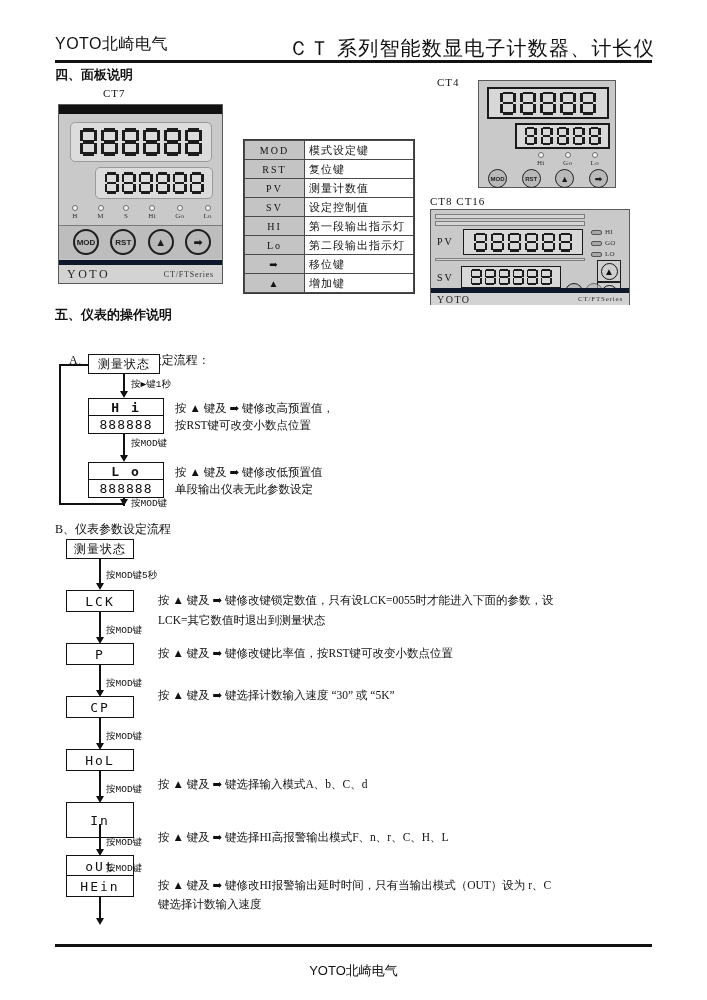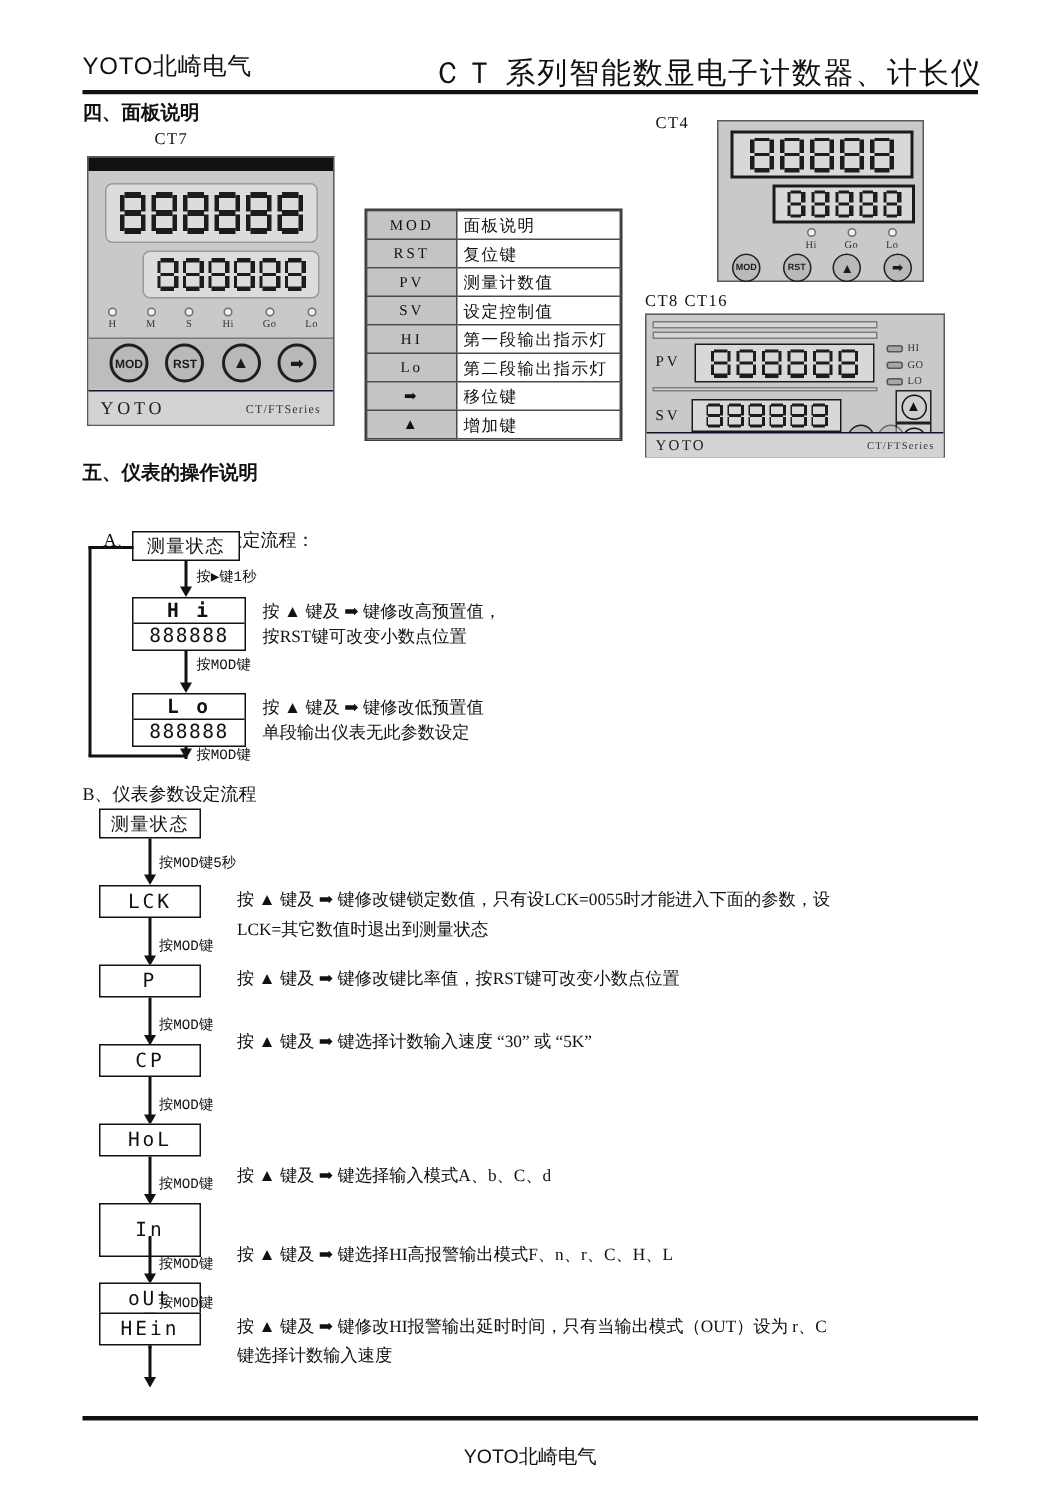--- a/index.html
+++ b/index.html
@@ -105,21 +105,21 @@
   .sbtn {
     background:#cfcfcf; border:1.5px solid #1f1f1f;
     display:flex; align-items:center; justify-content:center;
   }
   .icircle{
     border-radius:50%; border:1.5px solid #111; background:#cfcfcf;
     display:flex;align-items:center;justify-content:center;
   }
   .brandrow {
     position:absolute; left:0; background:#d3d3d3;
-    border-top:1px solid #0f172a;
+    border-top:5px solid #0f172a;
     display:flex; align-items:center; justify-content:space-between;
   }
   .brand { font-size:12px; letter-spacing:2.5px; color:#222;
            font-family:"Liberation Serif","DejaVu Serif",serif; }
   .series { font-size:8px; letter-spacing:.8px; color:#333;
            font-family:"Liberation Serif","DejaVu Serif",serif; }
 
   
   .legend {
     position:absolute; left:243px; top:139px; width:172px;
@@ -353,21 +353,21 @@
       <span class="brand">YOTO</span>
       <span class="series">CT/FTSeries</span>
     </div>
   </div>
 
   <div class="legend">
     <table>
       <tbody>
           <tr>
         <td class="k">MOD</td>
-        <td class="v">面板说明</td>
+        <td class="v">模式设定键</td>
       </tr>
       <tr>
         <td class="k">RST</td>
         <td class="v">复位键</td>
       </tr>
       <tr>
         <td class="k">PV</td>
         <td class="v">测量计数值</td>
       </tr>
       <tr>

